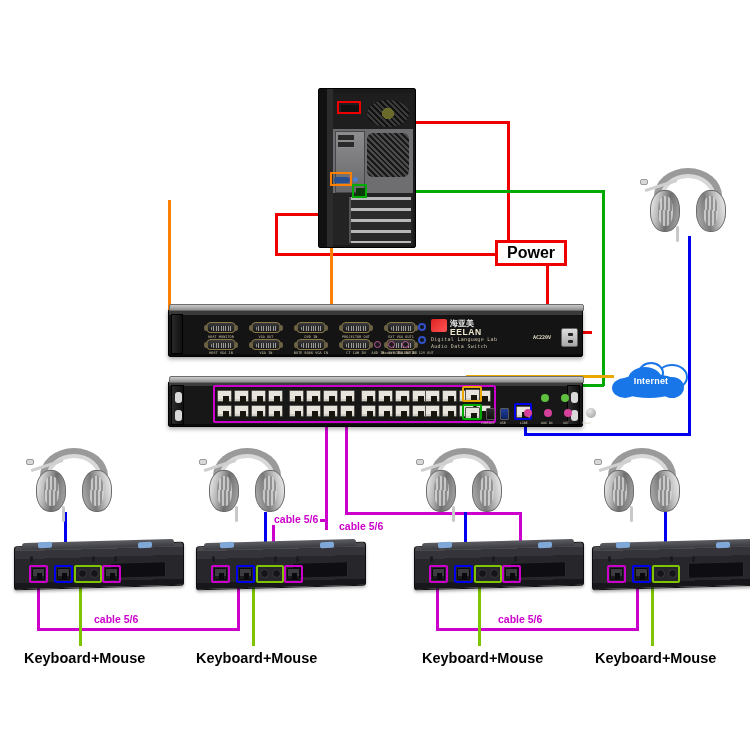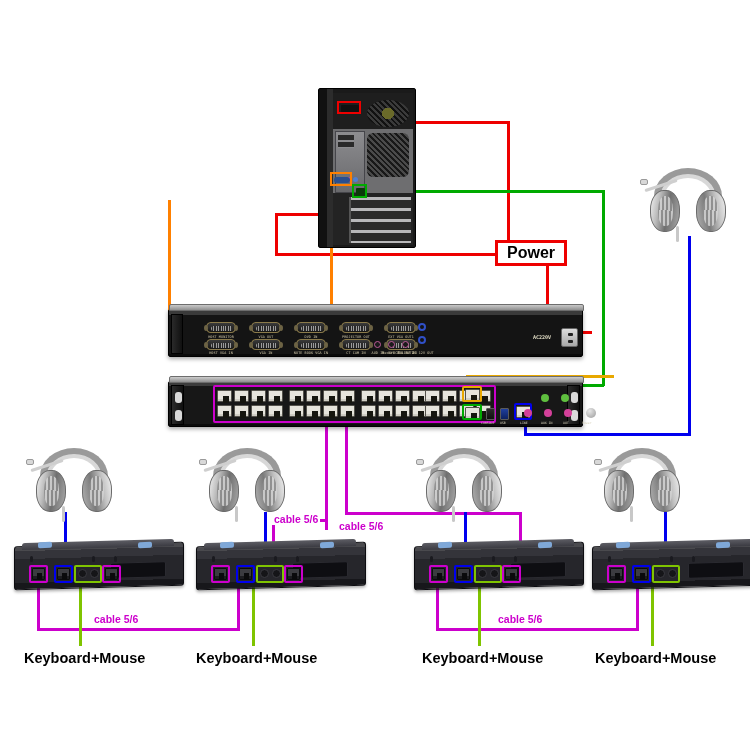--- a/index.html
+++ b/index.html
@@ -441,20 +441,29 @@
     <div class="rca" style="left:219px; top:31px;"></div>
     <div class="rca" style="left:233px; top:31px;"></div>
     <div class="plabel" style="left:197px; top:41px; width:24px;">AUD IN</div>
     <div class="plabel" style="left:211px; top:41px; width:24px;">Record IN</div>
     <div class="plabel" style="left:225px; top:41px; width:24px;">CT LINE IN</div>
 
     <div class="bnc" style="left:249px; top:13px;"></div>
     <div class="bnc" style="left:249px; top:26px;"></div>
     <div class="plabel" style="left:240px; top:41px; width:28px;">DC 12V OUT</div>
 
+    <div class="brandbox">
+      <div class="brand-logo"></div>
+      <div class="brand-cn">海亚美</div>
+      <div class="brand-en">EELAN</div>
+      <div class="brand-sub">
+        <div>Digital Language Lab</div>
+        <div>Audio Data Switch</div>
+      </div>
+    </div>
 
     <div class="ac-label">AC220V</div>
     <div class="iec">
       <i style="top:4px;"></i>
         <i style="top:11px;"></i>
     </div>
   </div>
 
   <div class="rack2">
     <div class="rack2-top"></div>
@@ -528,20 +537,29 @@
     <div class="pwrbtn" style="left:417px; top:26px;"></div>
 
     <div class="r2label" style="left:312px; top:39px;">CONSOLE</div>
     <div class="r2label" style="left:331px; top:39px;">USB</div>
     <div class="r2label" style="left:351px; top:39px;">LINE</div>
     <div class="r2label" style="left:372px; top:39px;">AUX IN</div>
     <div class="r2label" style="left:394px; top:39px;">OUT</div>
     <div class="r2label" style="left:413px; top:39px;">Power</div>
   </div>
 
+  <div class="cloud">
+    <div class="w" style="left:44px; top:2px;  width:32px; height:26px;"></div>
+    <div class="w" style="left:26px; top:0px;  width:26px; height:22px;"></div>
+    <div class="b" style="left:4px;  top:12px; width:66px; height:24px;"></div>
+    <div class="b" style="left:0px;  top:16px; width:26px; height:20px;"></div>
+    <div class="b" style="left:16px; top:5px;  width:34px; height:26px;"></div>
+    <div class="b" style="left:48px; top:15px; width:24px; height:21px;"></div>
+    <div class="cloud-text">Internet</div>
+  </div>
 
   <div class="hs" style="left:646px; top:168px;">
     <div class="band"></div>
     <div class="band2"></div>
     <div class="cup cupL"></div>
     <div class="cup cupR"></div>
     <div class="pad padL"></div>
     <div class="pad padR"></div>
     <div class="mic-arm"></div>
     <div class="mic-tip"></div>

